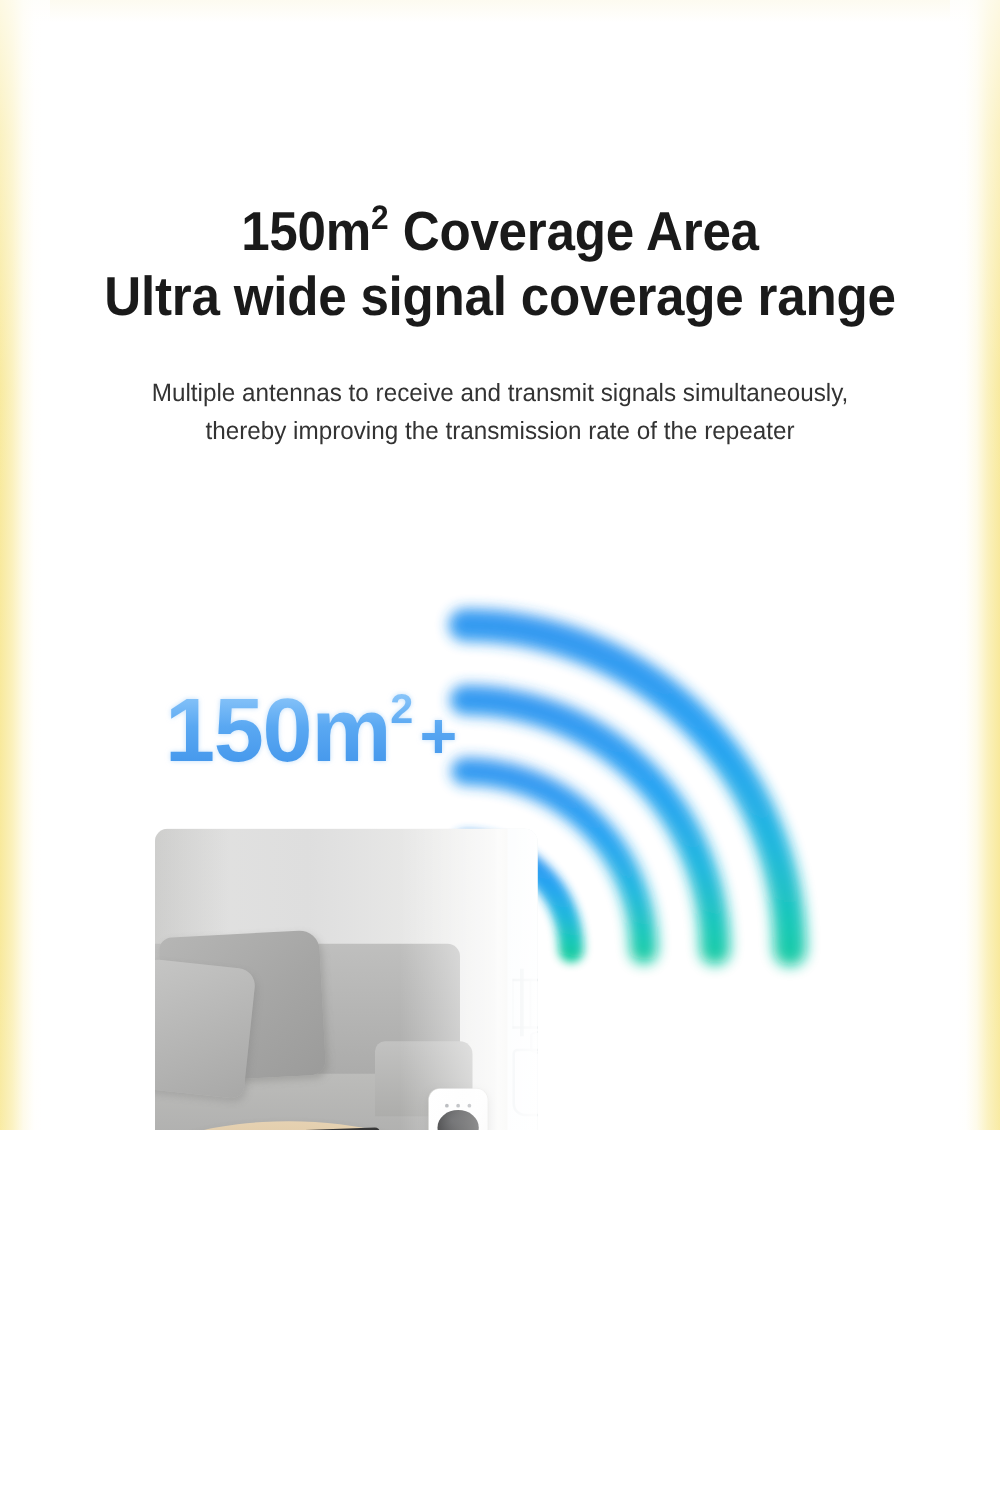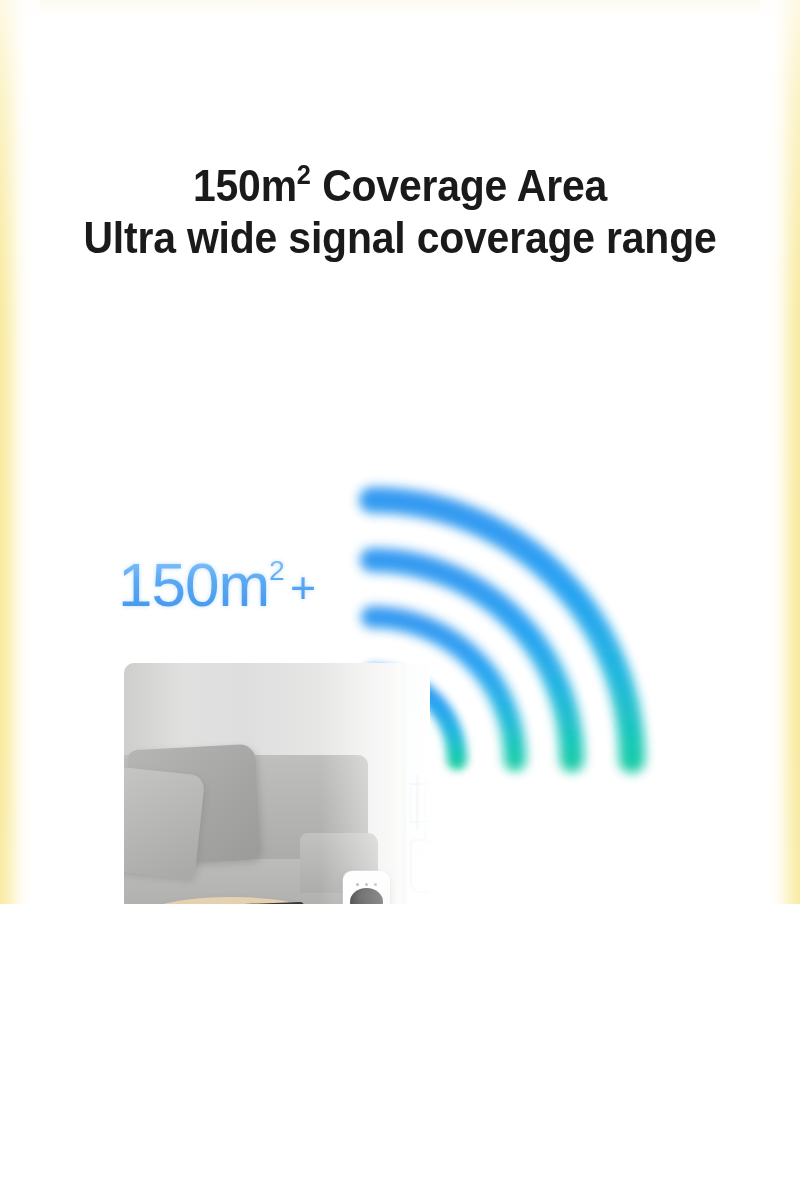--- a/index.html
+++ b/index.html
@@ -126,25 +126,25 @@
     font-family: "Liberation Sans Narrow", "Liberation Sans", sans-serif;
     font-size: 20px;
     line-height: 30px;
     font-weight: normal;
   }
   #subhead span { display: block; white-space: nowrap; transform: scaleX(0.97); }
 
   
   #area-badge {
     position: absolute;
-    left: 118px;
+    left: 132px;
     top: 552px;
     font-family: "Liberation Sans", sans-serif;
-    font-weight: normal;
-    font-size: 62px;
+    font-weight: bold;
+    font-size: 72px;
     line-height: 66px;
     letter-spacing: -1px;
     background: linear-gradient(to bottom, #8ec8fa 0%, #5aa8f2 42%, #3f93ea 100%);
     -webkit-background-clip: text;
     background-clip: text;
     color: transparent;
     -webkit-text-fill-color: transparent;
     filter: blur(0.35px) drop-shadow(0 0 2px rgba(140,195,245,0.55));
     white-space: nowrap;
   }
@@ -394,20 +394,24 @@
   <div class="edge-band left"></div>
   <div class="edge-mask left"></div>
   <div class="edge-band right"></div>
   <div class="edge-mask right"></div>
 
   <div id="headline">
     <span class="headline-line l1"><span>150</span><span>m</span><span class="sup-unit">2</span><span> Coverage Area</span></span>
     <span class="headline-line l2">Ultra wide signal coverage range</span>
   </div>
 
+  <div id="subhead">
+    <span>Multiple antennas to receive and transmit signals simultaneously,</span>
+    <span>thereby improving the transmission rate of the repeater</span>
+  </div>
 
   <div id="arcs">
     <svg width="640" height="420" viewBox="0 0 640 420" xmlns="http://www.w3.org/2000/svg" aria-hidden="true">
       <defs>
         <linearGradient id="arcGrad" x1="0.45" y1="0" x2="0.25" y2="1">
           <stop offset="0%" stop-color="#2f92f0"></stop>
           <stop offset="28%" stop-color="#1e9ef2"></stop>
           <stop offset="55%" stop-color="#18b4dd"></stop>
           <stop offset="78%" stop-color="#0fc6b4"></stop>
           <stop offset="100%" stop-color="#00cb8c"></stop>

